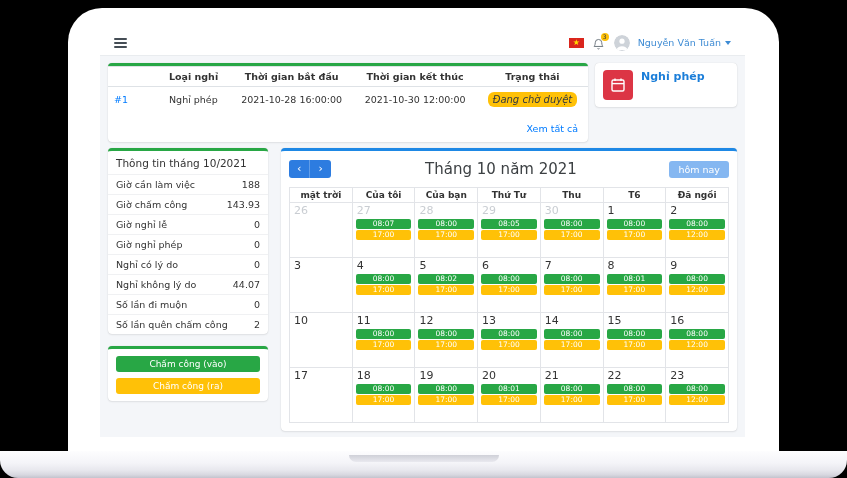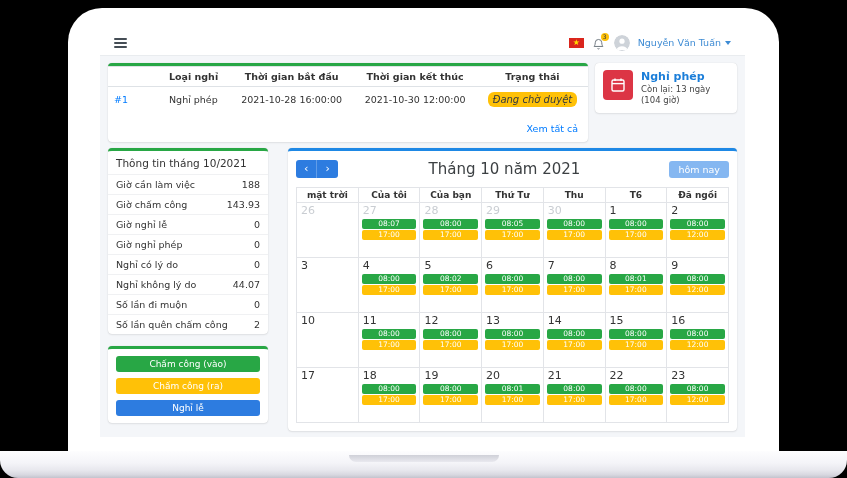--- a/index.html
+++ b/index.html
@@ -30,21 +30,21 @@
   .bell-wrap { position:relative; width:14px; height:14px; }
   .bell-badge { position:absolute; right:-3px; top:-3px; background:#ffc107; color:#343a40;
     font-size:6px; line-height:8px; min-width:8px; text-align:center; border-radius:4px; padding:0 1px; }
   .avatar { width:16px; height:16px; border-radius:50%; overflow:hidden; }
   .user-link { color:#3d8bd4; font-size:9.5px; display:flex; align-items:center; gap:4px; cursor:pointer; }
   .caret { width:0; height:0; border-left:3px solid transparent; border-right:3px solid transparent;
     border-top:4px solid #3d8bd4; }
 
   .content { flex:1; background:#f4f6f9; padding:7px 8px; display:flex; flex-direction:column; gap:6px; }
   .row1 { display:flex; gap:7px; align-items:flex-start; }
-  .row2 { display:flex; gap:20px; flex:1; align-items:flex-start; }
+  .row2 { display:flex; gap:13px; flex:1; align-items:flex-start; }
 
   .card { background:#fff; border-radius:4px; box-shadow:0 0 1px rgba(0,0,0,.18),0 1px 2px rgba(0,0,0,.08); }
   .green-top { border-top:3px solid #28a745; }
   .blue-top  { border-top:3px solid #1e88e5; }
 
   
   .leave-card { width:480px; }
   .card-header { display:flex; align-items:center; padding:5px 10px 4px; }
   .card-title { font-size:10.5px; color:#333; }
   .card-tools { margin-left:auto; display:flex; gap:9px; color:#8a8f94; font-size:10px; }
@@ -170,21 +170,20 @@
           <div class="balance-icon">
             <svg width="16" height="16" viewBox="0 0 16 16">
               <rect x="2" y="3" width="12" height="11" rx="1.5" fill="none" stroke="#fff" stroke-width="1.4"></rect>
               <line x1="2" y1="6.6" x2="14" y2="6.6" stroke="#fff" stroke-width="1.4"></line>
               <line x1="5" y1="1.4" x2="5" y2="4" stroke="#fff" stroke-width="1.4"></line>
               <line x1="11" y1="1.4" x2="11" y2="4" stroke="#fff" stroke-width="1.4"></line>
             </svg>
           </div>
           <div>
             <div class="balance-title">Nghỉ phép</div>
-            <div class="balance-line">Còn lại: 13 ngày (104 giờ)</div>
           </div>
         </div>
       </div>
 
       <div class="row2">
         <div class="left-col">
 
           <div class="card green-top stats-card">
             <div class="card-header">
               <span class="card-title">Thông tin tháng 10/2021</span>
@@ -221,21 +220,20 @@
                 <div class="stat-row">
        <span>Số lần quên chấm công</span>
        <span>2</span>
      </div>
               </div>
           </div>
 
           <div class="card green-top btns-card">
               <button class="act-btn" style="background:#28a745">Chấm công (vào)</button>
               <button class="act-btn" style="background:#ffc107">Chấm công (ra)</button>
-              <button class="act-btn" style="background:#2d7ce0">Nghỉ lễ</button>
             </div>
         </div>
 
         <div class="card blue-top cal-card">
           <div class="cal-header">
             <div class="nav-group">
               <span class="nav-btn">‹</span>
               <span class="nav-btn">›</span>
             </div>
             <div class="cal-title">Tháng 10 năm 2021</div>

